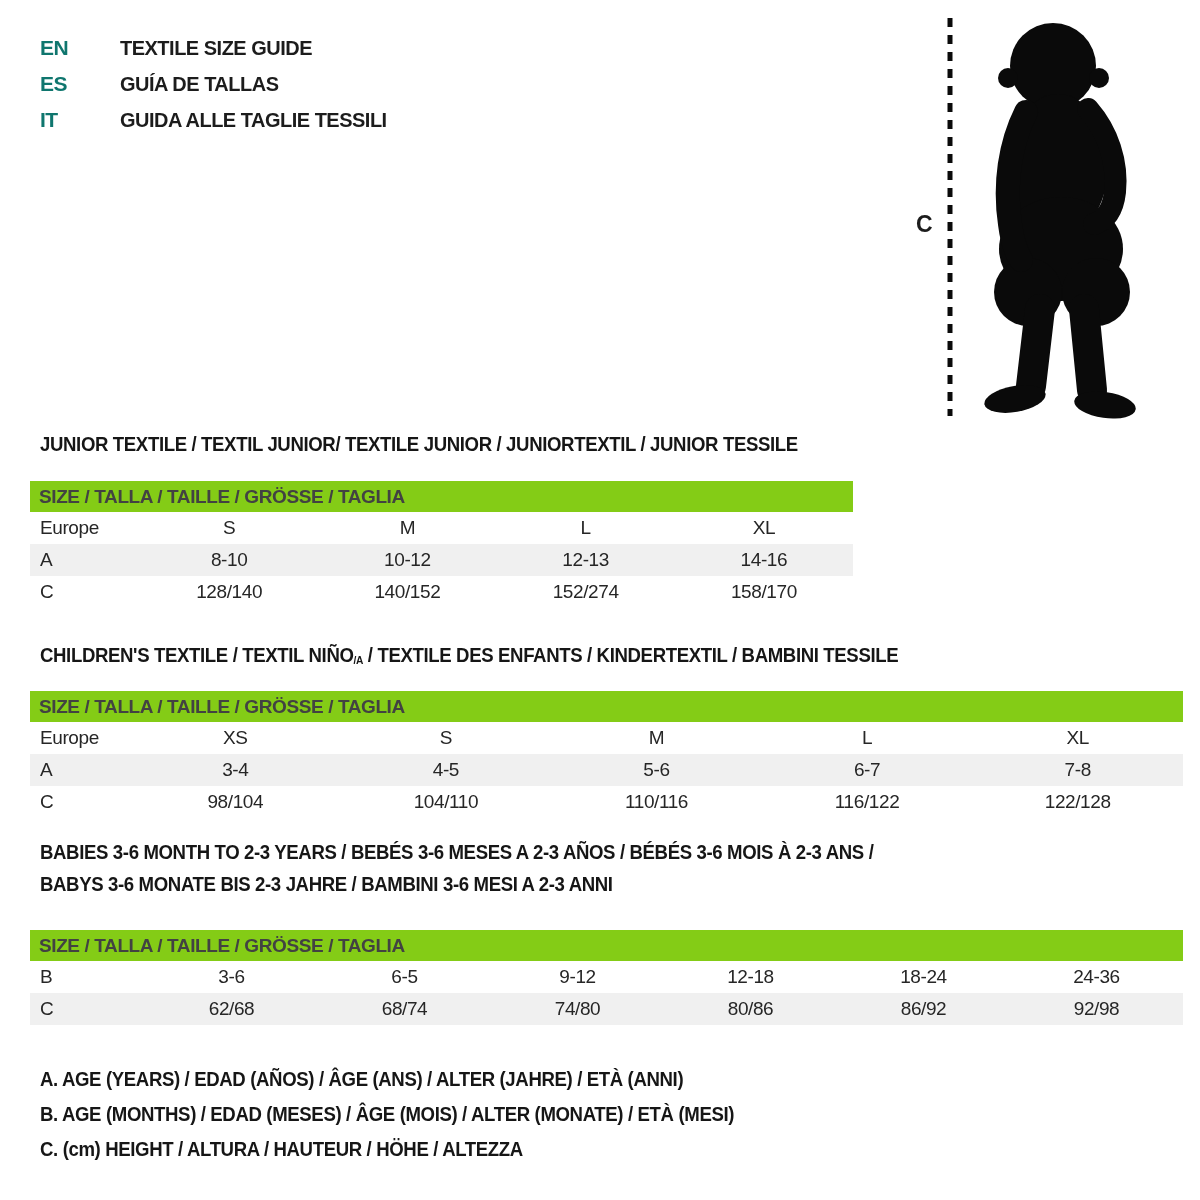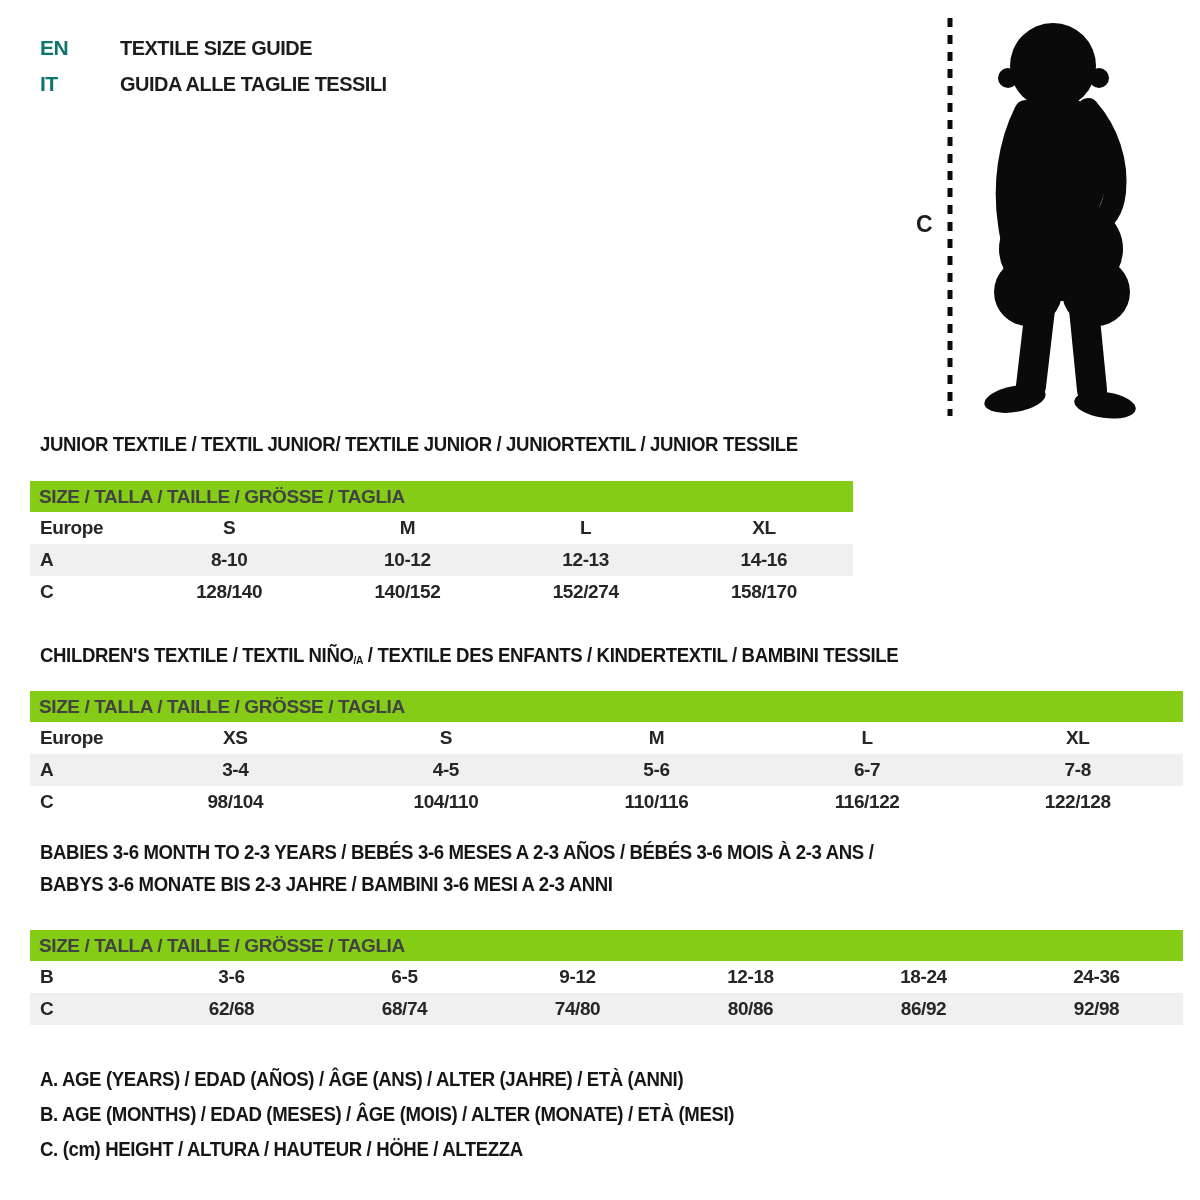--- a/index.html
+++ b/index.html
@@ -16,41 +16,45 @@
   .figure{position:absolute;left:938px;top:12px;width:212px;height:410px;}
   .measure-label{position:absolute;left:916px;top:211px;font-size:23px;font-weight:bold;color:#1c1c1c;}
   
   .section-title{position:absolute;left:40px;font-size:20px;font-weight:bold;color:#161616;
     letter-spacing:-0.4px;white-space:nowrap;transform:scaleX(0.93);transform-origin:left center;}
   .title-sub{font-size:0.55em;vertical-align:baseline;position:relative;top:2px;}
   
   .stable{position:absolute;left:30px;}
   .size-bar{height:31px;background:#84cc16;display:flex;align-items:center;padding-left:9px;
     font-size:19px;font-weight:bold;color:#424242;letter-spacing:-0.4px;}
-  .trow{display:flex;height:32px;align-items:center;font-size:19px;font-weight:bold;
+  .trow{display:flex;height:32px;align-items:center;font-size:19px;font-weight:normal;
     color:#262626;letter-spacing:-0.4px;}
   .trow.shade{background:#f0f0f0;}
   .tlabel{padding-left:10px;box-sizing:border-box;}
   .t-junior .tlabel{width:110px;}
   .t-children .tlabel{width:100px;}
   .t-babies .tlabel{width:115px;}
   .tcell{flex:1;text-align:center;}
   
   .legend-line{position:absolute;left:40px;font-size:20px;font-weight:bold;color:#161616;
     letter-spacing:-0.4px;white-space:nowrap;transform:scaleX(0.93);transform-origin:left center;}
 </style>
 </head>
 <body>
 
 <div id="canvas">
 
   <div class="lang-block">
     <div class="lang-row">
       <span class="lang-code">EN</span>
       <span class="lang-label">TEXTILE SIZE GUIDE</span>
+    </div>
+    <div class="lang-row">
+      <span class="lang-code">ES</span>
+      <span class="lang-label">GUÍA DE TALLAS</span>
     </div>
     <div class="lang-row">
       <span class="lang-code">IT</span>
       <span class="lang-label">GUIDA ALLE TAGLIE TESSILI</span>
     </div>
   </div>
 
   <div class="measure-label">C</div>
 
   <div class="figure">

